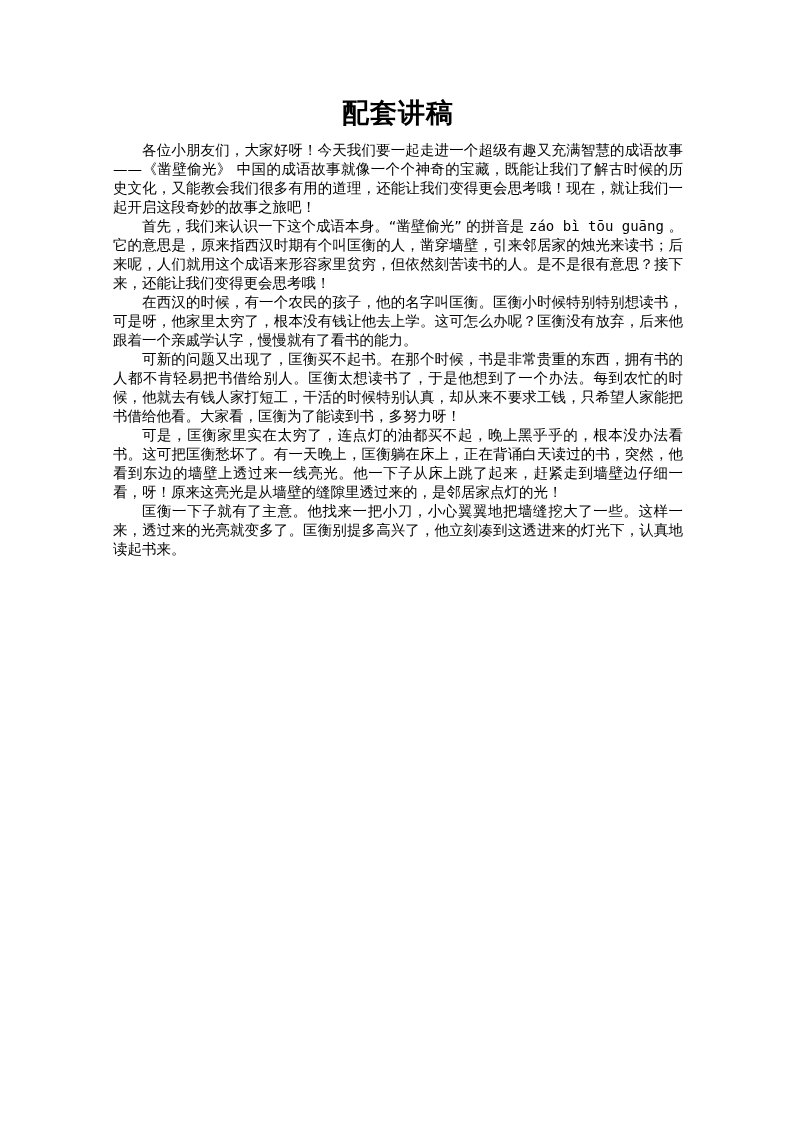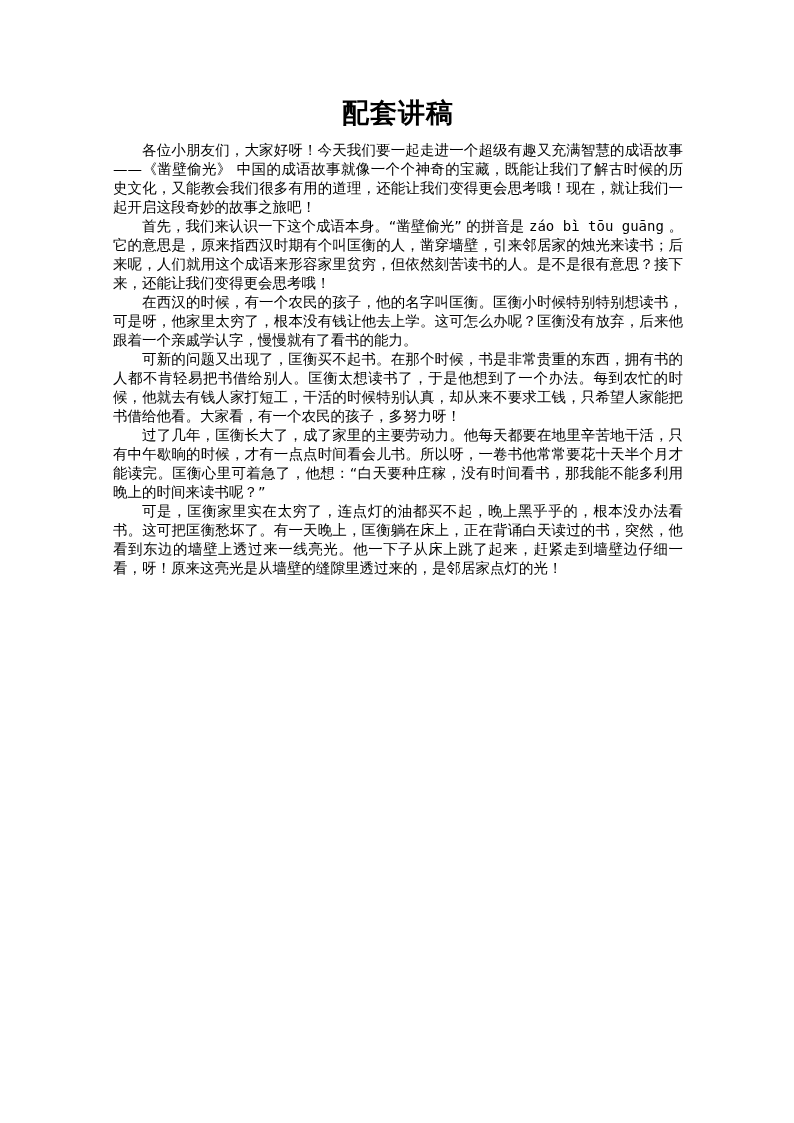--- a/index.html
+++ b/index.html
@@ -46,17 +46,17 @@
 </style>
 </head>
 <body>
 
 <div class="page">
   <h1 class="doc-title">配套讲稿</h1>
   <div class="doc-body">
     <p class="para"><span>各位小朋友们，大家好呀！今天我们要一起走进一个超级有趣又充满智慧的成语故事 ——《凿壁偷光》 中国的成语故事就像一个个神奇的宝藏，既能让我们了解古时候的历史文化，又能教会我们很多有用的道理，还能让我们变得更会思考哦！现在，就让我们一起开启这段奇妙的故事之旅吧！</span></p>
     <p class="para"><span>首先，我们来认识一下这个成语本身。“凿壁偷光” 的拼音是 </span><span class="pinyin">záo bì tōu guāng</span><span> 。它的意思是，原来指西汉时期有个叫匡衡的人，凿穿墙壁，引来邻居家的烛光来读书；后来呢，人们就用这个成语来形容家里贫穷，但依然刻苦读书的人。是不是很有意思？接下来，还能让我们变得更会思考哦！</span></p>
     <p class="para"><span>在西汉的时候，有一个农民的孩子，他的名字叫匡衡。匡衡小时候特别特别想读书，可是呀，他家里太穷了，根本没有钱让他去上学。这可怎么办呢？匡衡没有放弃，后来他跟着一个亲戚学认字，慢慢就有了看书的能力。</span></p>
-    <p class="para"><span>可新的问题又出现了，匡衡买不起书。在那个时候，书是非常贵重的东西，拥有书的人都不肯轻易把书借给别人。匡衡太想读书了，于是他想到了一个办法。每到农忙的时候，他就去有钱人家打短工，干活的时候特别认真，却从来不要求工钱，只希望人家能把书借给他看。大家看，有一个农民的孩子，多努力呀！</span></p>
-    <p class="para"><span>过了几年，匡衡长大了，成了家里的主要劳动力。他每天都要在地里辛苦地干活，只有中午歇晌的时候，才有一点点时间看会儿书。所以呀，一卷书他常常要花十天半个月才能读完。匡衡心里可着急了，他想：“白天要种庄稼，没有时间看书，那我能不能多利用晚上的时间来读书呢？”</span></p>
+    <p class="para"><span>可新的问题又出现了，匡衡买不起书。在那个时候，书是非常贵重的东西，拥有书的人都不肯轻易把书借给别人。匡衡太想读书了，于是他想到了一个办法。每到农忙的时候，他就去有钱人家打短工，干活的时候特别认真，却从来不要求工钱，只希望人家能把书借给他看。大家看，匡衡为了能读到书，多努力呀！</span></p>
     <p class="para"><span>可是，匡衡家里实在太穷了，连点灯的油都买不起，晚上黑乎乎的，根本没办法看书。这可把匡衡愁坏了。有一天晚上，匡衡躺在床上，正在背诵白天读过的书，突然，他看到东边的墙壁上透过来一线亮光。他一下子从床上跳了起来，赶紧走到墙壁边仔细一看，呀！原来这亮光是从墙壁的缝隙里透过来的，是邻居家点灯的光！</span></p>
+    <p class="para"><span>匡衡一下子就有了主意。他找来一把小刀，小心翼翼地把墙缝挖大了一些。这样一来，透过来的光亮就变多了。匡衡别提多高兴了，他立刻凑到这透进来的灯光下，认真地读起书来。</span></p>
   </div>
 </div>
 
 </body></html>

